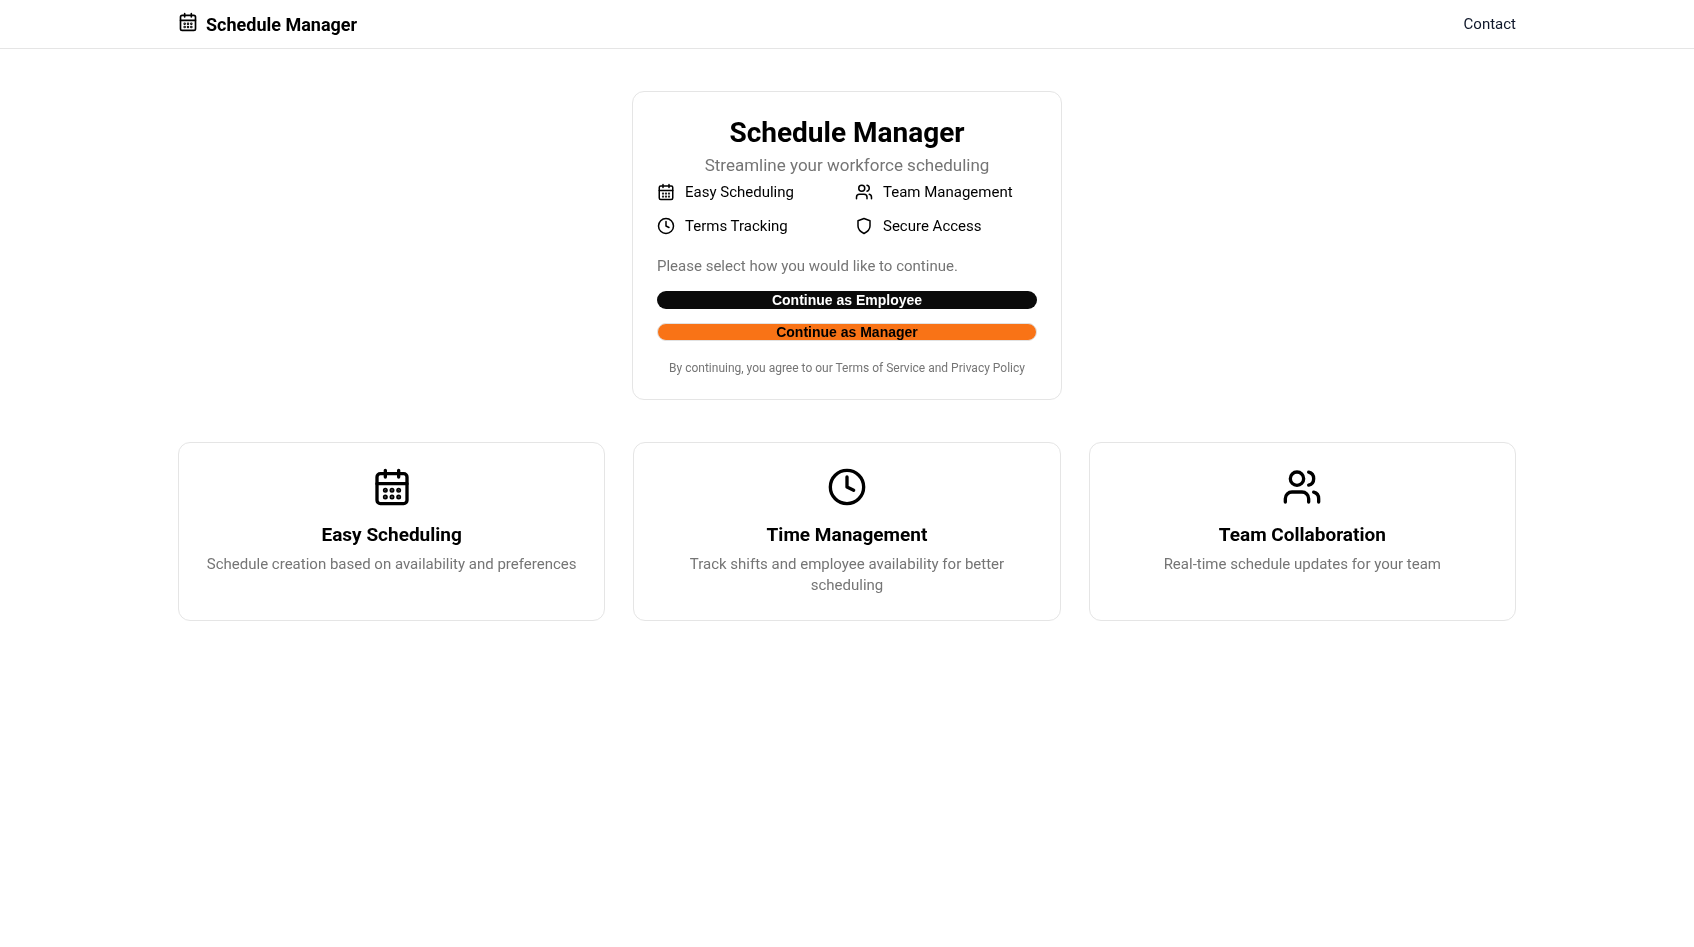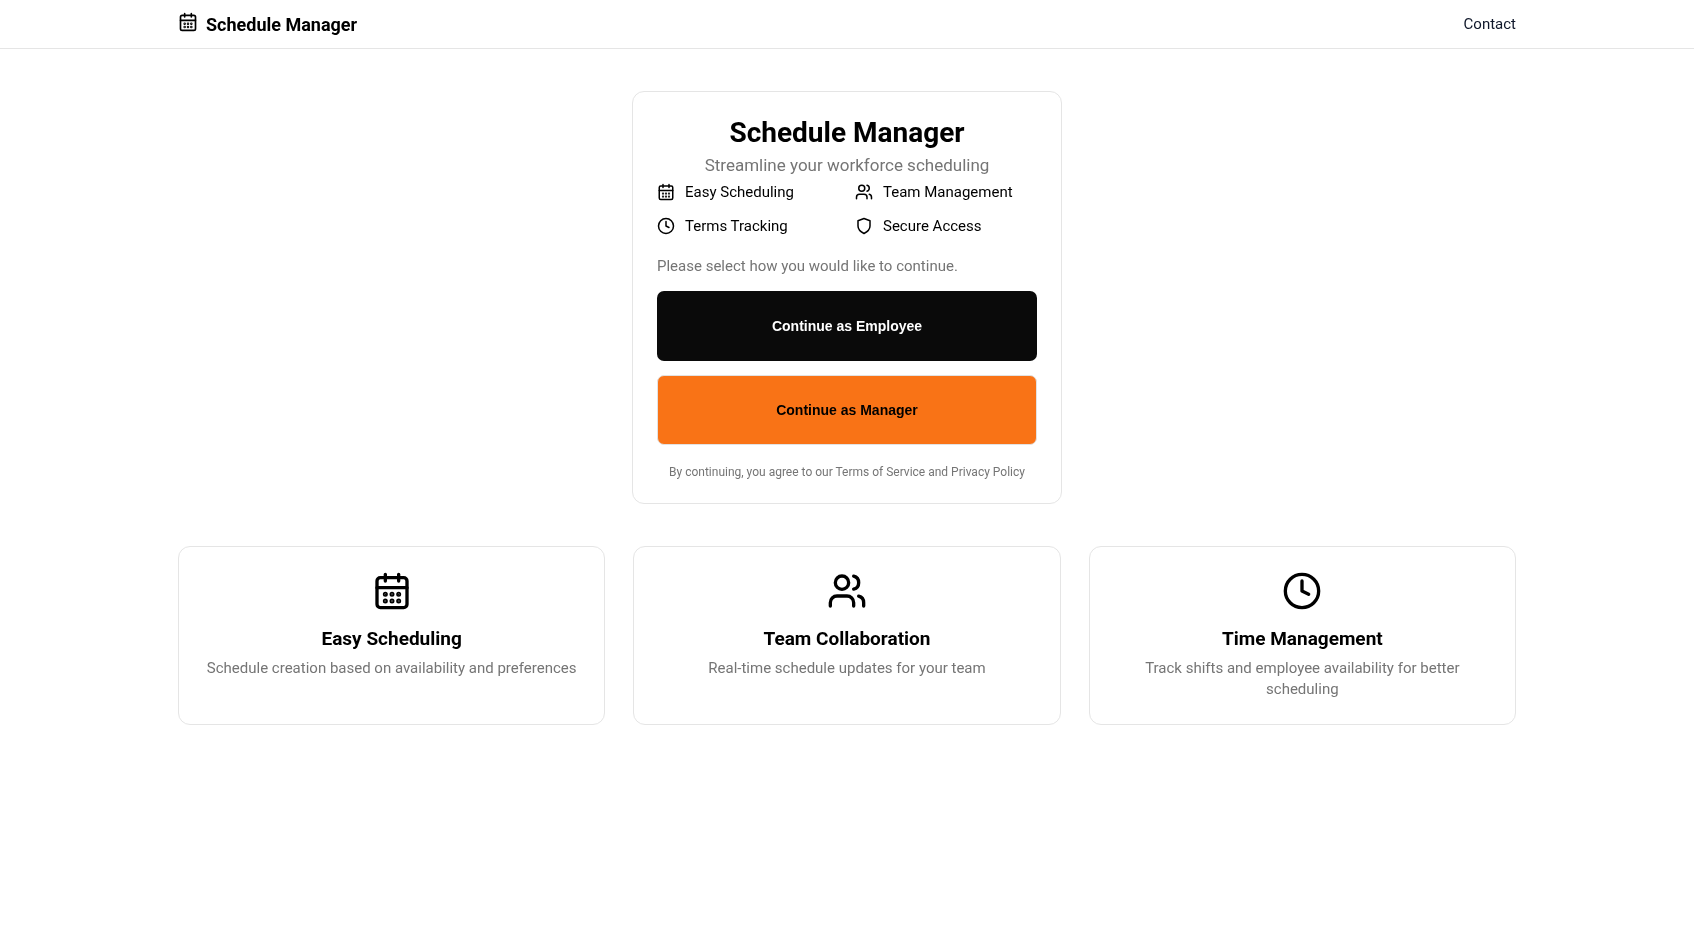--- a/index.html
+++ b/index.html
@@ -78,24 +78,24 @@
     }
     .prompt {
       color: #757575;
       text-align: left;
       font-size: 15px;
       margin-bottom: 16px;
     }
     .btn {
       display: block;
       width: 100%;
-      padding: 26px;
+      padding: 0;
       font-size: 14px;
       font-weight: 600;
-      border-radius: 7px;
+      border-radius: 16px;
       text-align: center;
       cursor: pointer;
       border: 1px solid transparent;
     }
     .btn-primary {
       background: #0a0a0a;
       color: #fff;
       margin-bottom: 14px;
     }
     .btn-secondary {
@@ -231,34 +231,34 @@
             <circle cx="12" cy="18" r="0.5" fill="currentColor"></circle>
             <circle cx="16" cy="18" r="0.5" fill="currentColor"></circle>
           </svg>
       </div>
       <h3>Easy Scheduling</h3>
       <p>Schedule creation based on availability and preferences</p>
     </div>
     <div class="info-card">
       <div class="big-icon">
         <svg width="40" height="40" viewBox="0 0 24 24" fill="none" stroke="currentColor" stroke-width="2" stroke-linecap="round" stroke-linejoin="round">
+            <circle cx="12" cy="12" r="10"></circle>
+            <polyline points="12 6 12 12 16 14"></polyline>
+          </svg>
+      </div>
+      <h3>Time Management</h3>
+      <p>Track shifts and employee availability for better scheduling</p>
+    </div>
+    <div class="info-card">
+      <div class="big-icon">
+        <svg width="40" height="40" viewBox="0 0 24 24" fill="none" stroke="currentColor" stroke-width="2" stroke-linecap="round" stroke-linejoin="round">
             <path d="M16 21v-2a4 4 0 0 0-4-4H6a4 4 0 0 0-4 4v2"></path>
             <circle cx="9" cy="7" r="4"></circle>
             <path d="M22 21v-2a4 4 0 0 0-3-3.87"></path>
             <path d="M16 3.13a4 4 0 0 1 0 7.75"></path>
           </svg>
       </div>
       <h3>Team Collaboration</h3>
       <p>Real-time schedule updates for your team</p>
     </div>
-    <div class="info-card">
-      <div class="big-icon">
-        <svg width="40" height="40" viewBox="0 0 24 24" fill="none" stroke="currentColor" stroke-width="2" stroke-linecap="round" stroke-linejoin="round">
-            <circle cx="12" cy="12" r="10"></circle>
-            <polyline points="12 6 12 12 16 14"></polyline>
-          </svg>
-      </div>
-      <h3>Time Management</h3>
-      <p>Track shifts and employee availability for better scheduling</p>
-    </div>
   </div>
 
 </div>
 
 </body></html>

